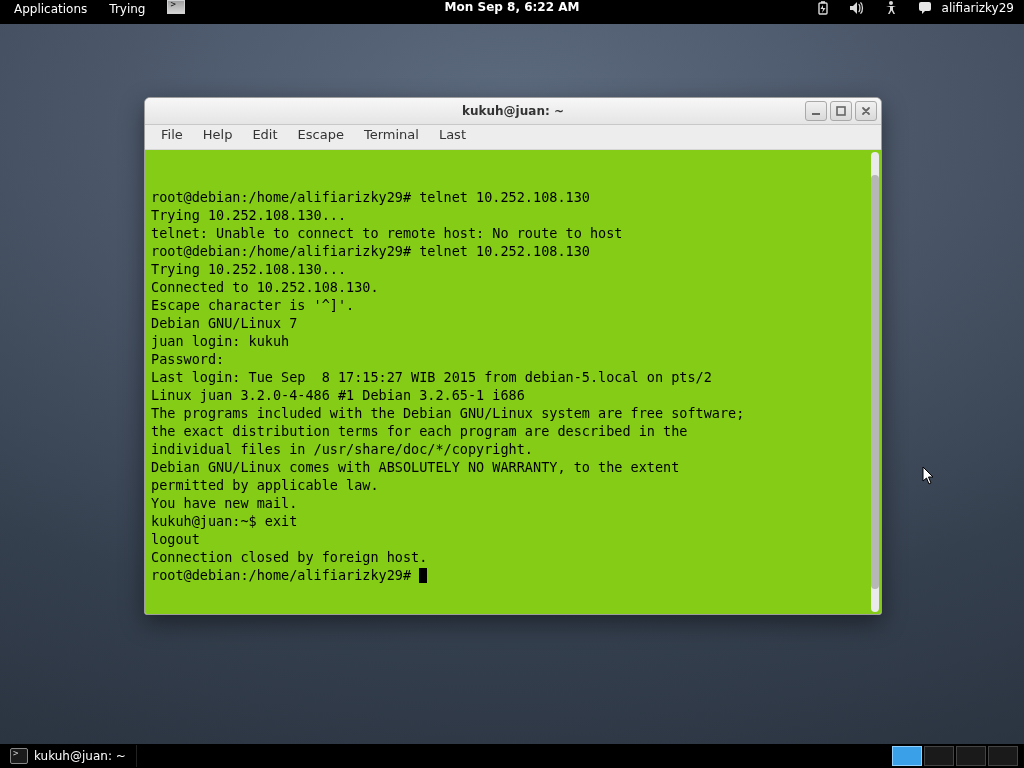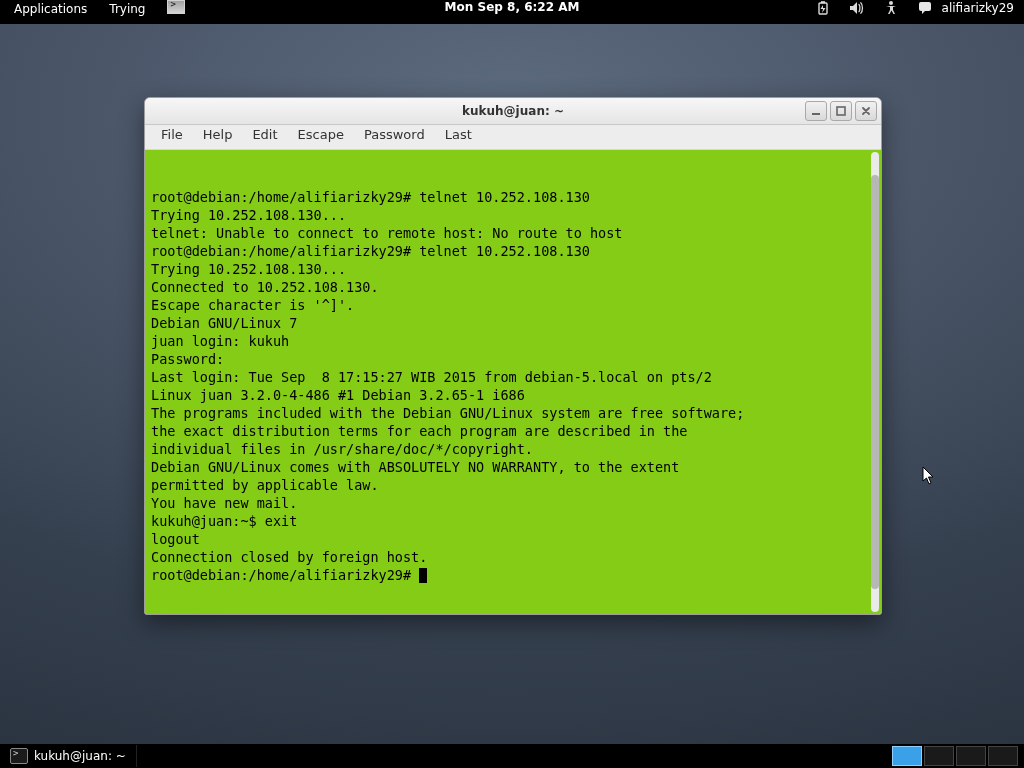--- a/index.html
+++ b/index.html
@@ -299,21 +299,21 @@
             <path d="M2 2l6 6M8 2l-6 6" stroke="#666" stroke-width="1.8" stroke-linecap="round"></path>
           </svg>
       </div>
     </div>
   </div>
   <div class="menubar">
     <span class="menu-item">File</span>
     <span class="menu-item">Help</span>
     <span class="menu-item">Edit</span>
     <span class="menu-item">Escape</span>
-    <span class="menu-item">Password</span>
+    <span class="menu-item">Terminal</span>
     <span class="menu-item">Last</span>
   </div>
   <div class="terminal-body" id="terminal-body">
     <div>root@debian:/home/alifiarizky29# telnet 10.252.108.130</div><div>Trying 10.252.108.130...</div><div>telnet: Unable to connect to remote host: No route to host</div><div>root@debian:/home/alifiarizky29# telnet 10.252.108.130</div><div>Trying 10.252.108.130...</div><div>Connected to 10.252.108.130.</div><div>Escape character is '^]'.</div><div>Debian GNU/Linux 7</div><div>juan login: kukuh</div><div>Password:</div><div>Last login: Tue Sep  8 17:15:27 WIB 2015 from debian-5.local on pts/2</div><div>Linux juan 3.2.0-4-486 #1 Debian 3.2.65-1 i686</div><div></div><div>The programs included with the Debian GNU/Linux system are free software;</div><div>the exact distribution terms for each program are described in the</div><div>individual files in /usr/share/doc/*/copyright.</div><div></div><div>Debian GNU/Linux comes with ABSOLUTELY NO WARRANTY, to the extent</div><div>permitted by applicable law.</div><div>You have new mail.</div><div>kukuh@juan:~$ exit</div><div>logout</div><div>Connection closed by foreign host.</div><div><span>root@debian:/home/alifiarizky29# </span><span class="cursor-block"></span></div><div class="terminal-scrollbar">
       <div class="thumb"></div>
     </div>
   </div>
 </div>
 
 <svg class="mouse-cursor" viewBox="0 0 14 20">

